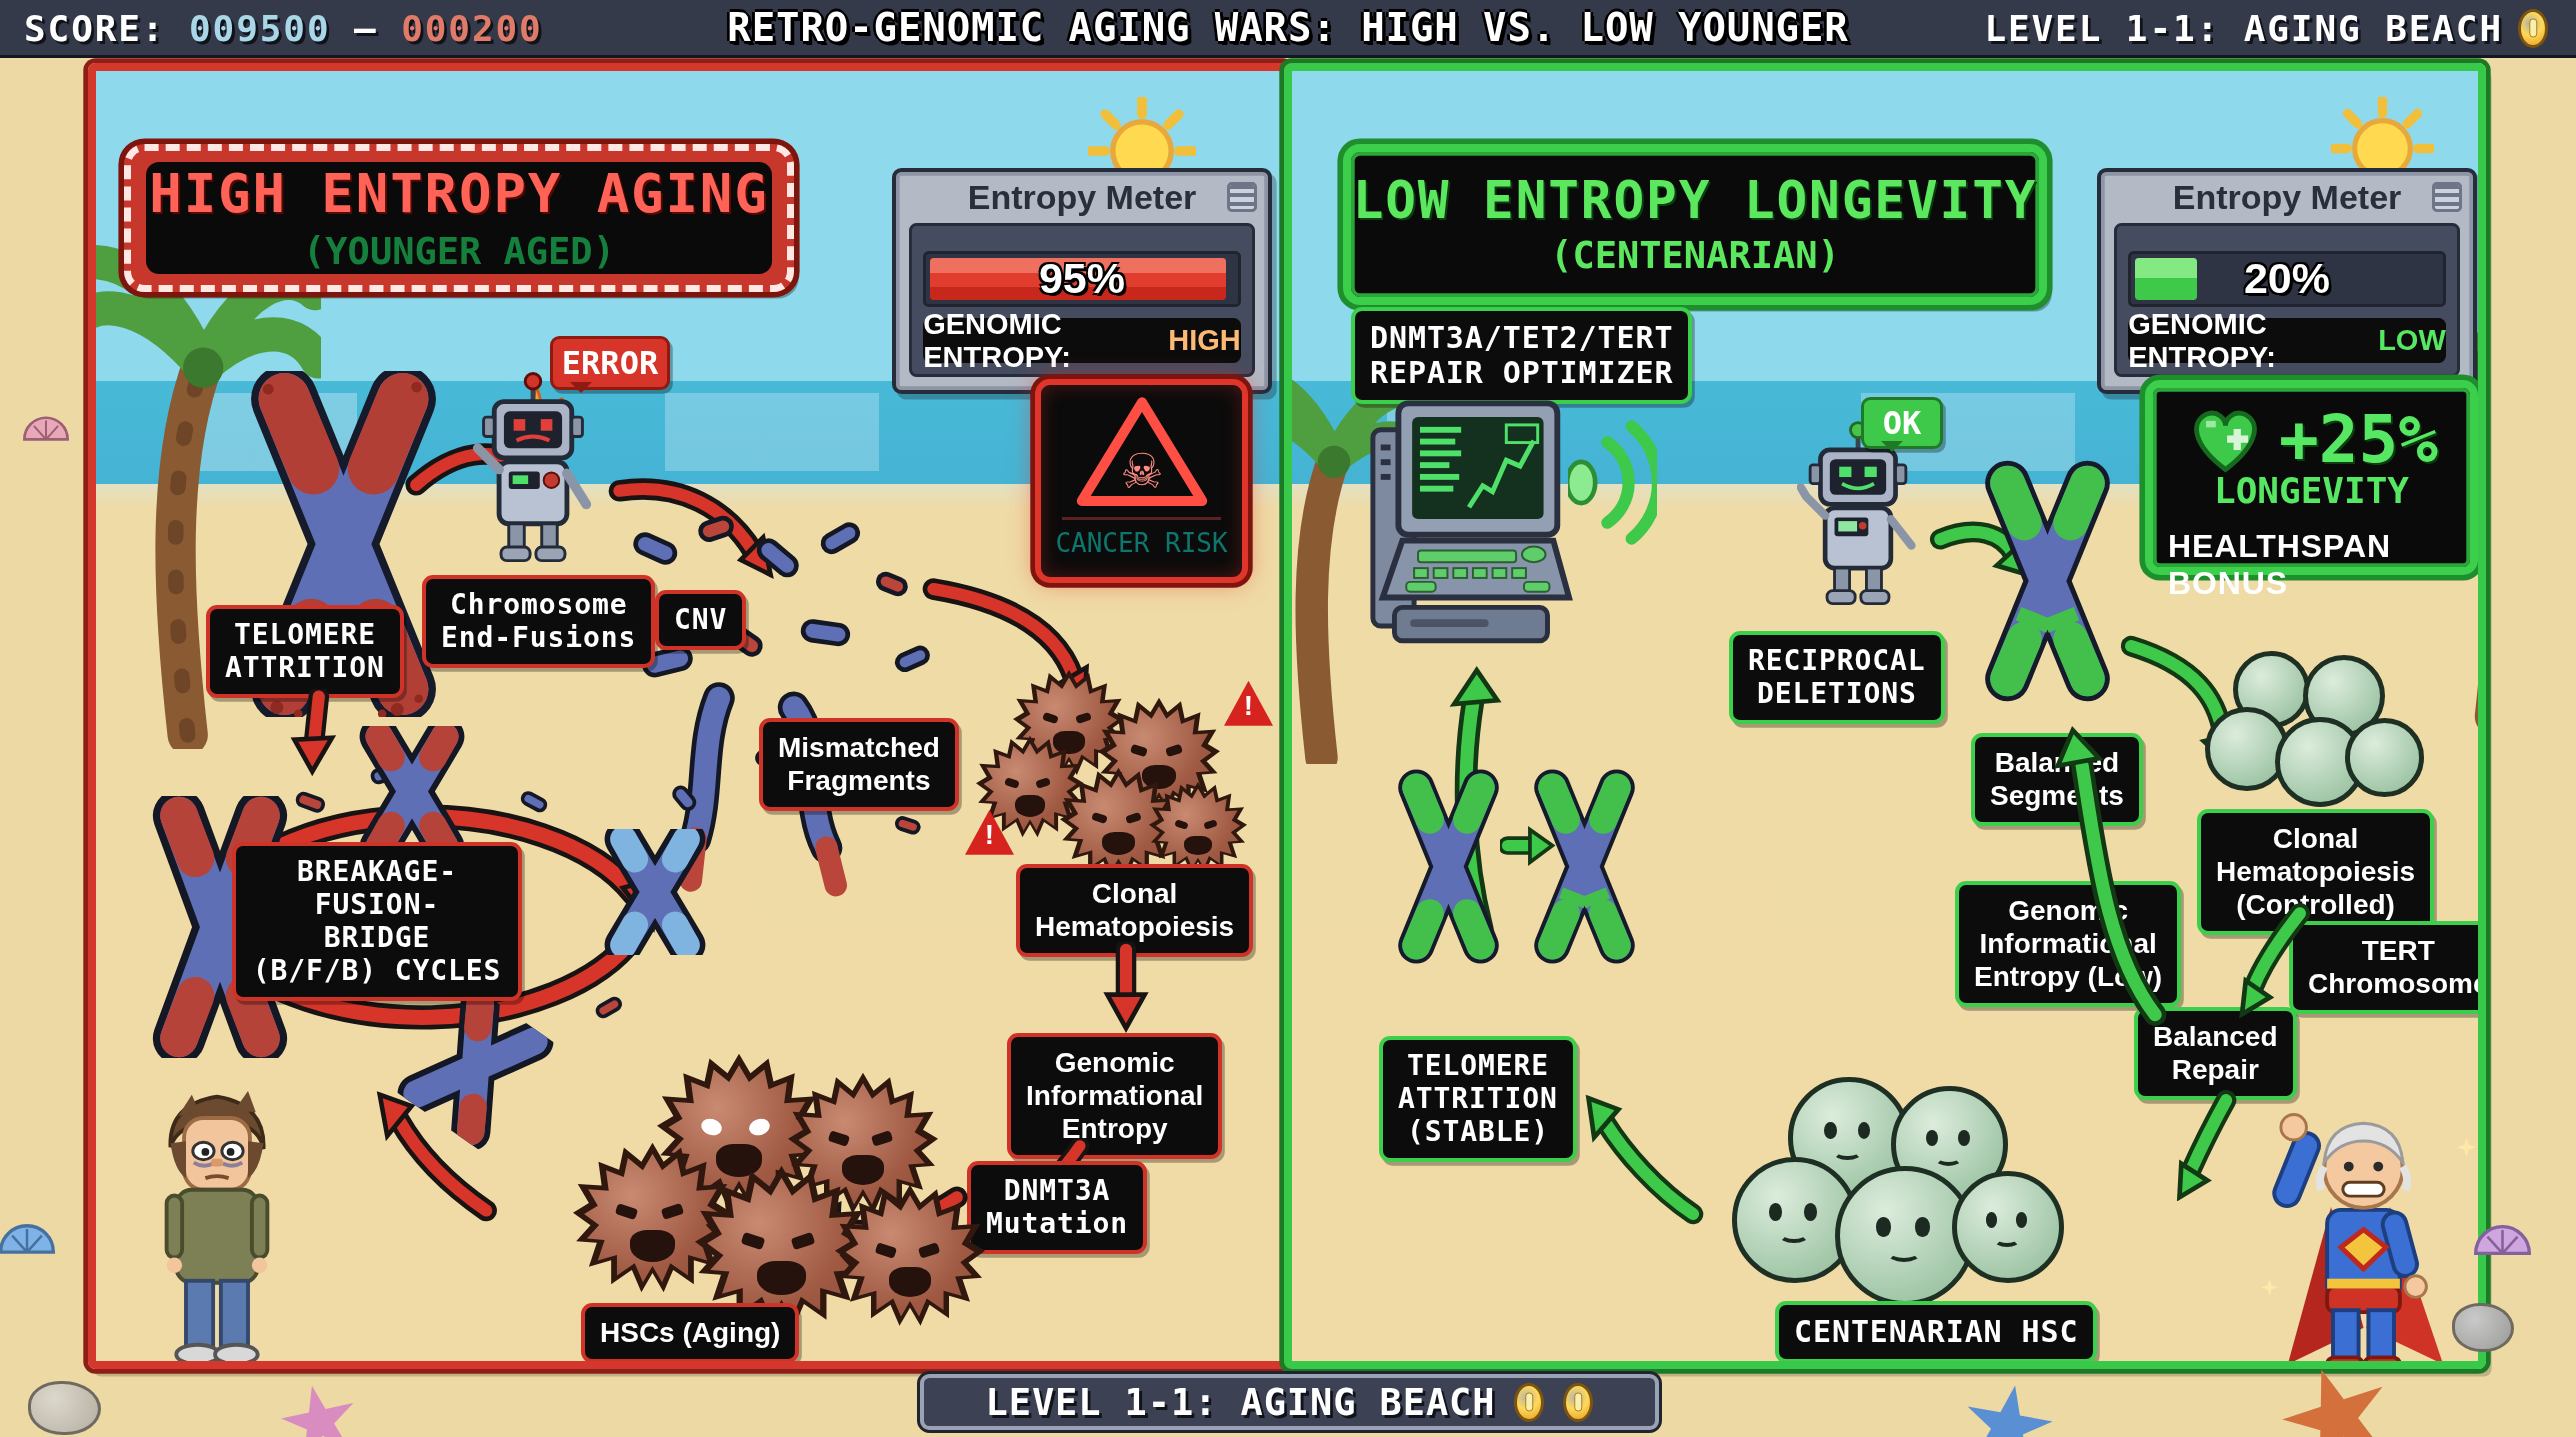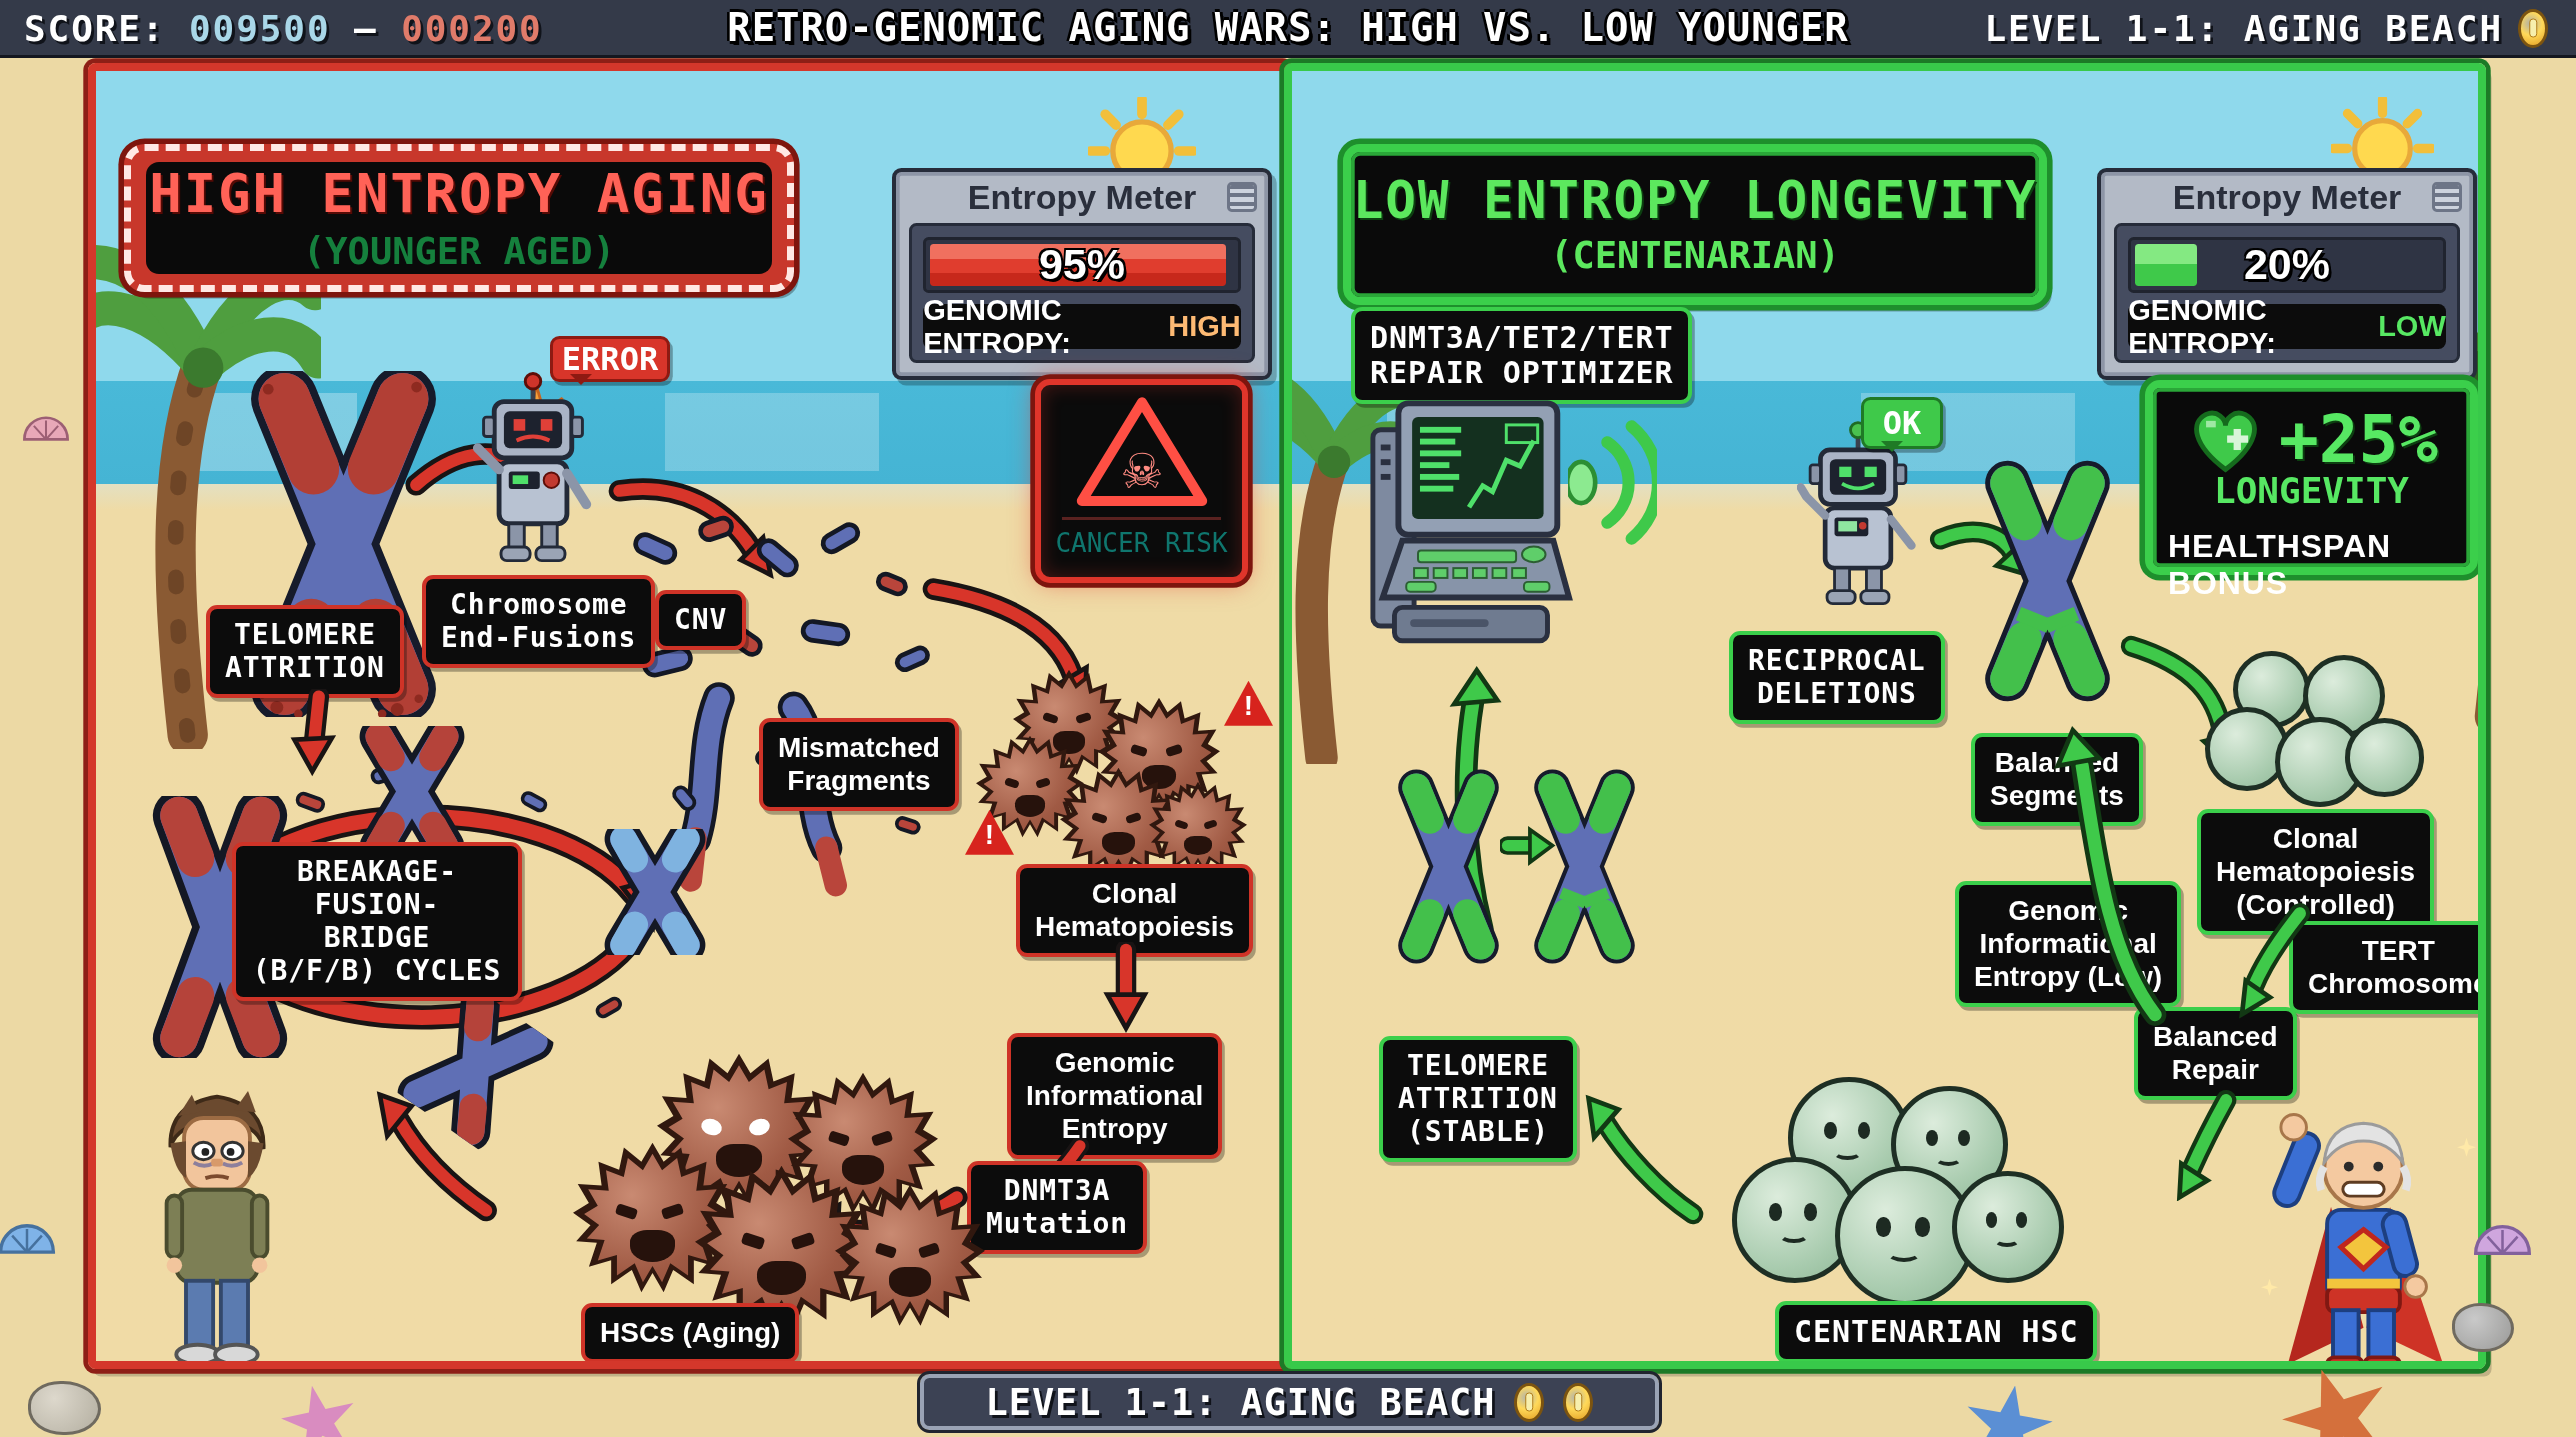--- a/index.html
+++ b/index.html
@@ -51,21 +51,21 @@
   .sign-right .s { color:#5ce85e; font-size:37px; }
 
   
   .meter { position:absolute; width:380px; background:#b3bac6; border:4.7px solid #262c3a; border-radius:9.4px;
            box-shadow:inset 0 0 0 3.7px #8d95a6, 4.7px 5.6px 0 rgba(0,0,0,.25); }
   .meter-title-row { position:relative; height:51px; display:flex; align-items:center; justify-content:center;
            color:#2a2f3c; font-weight:bold; font-size:34px; }
   .meter-win-btn { position:absolute; right:11.2px; top:10.3px; width:30px; height:30px; background:#cdd3de; border:3.7px solid #6d7587; border-radius:4.7px;
            background-image:repeating-linear-gradient(180deg,#6d7587 0 3.7px, transparent 3.7px 8.4px); background-clip:content-box; }
   .meter-body { margin:0 13px 13px; background:#454c60; border:3.7px solid #262c3a; border-radius:7.5px; padding:11.2px; }
-  .meter-track { position:relative; height:56px; background:#2f3444; border:3.7px solid #20242f; border-radius:5.6px; overflow:hidden; }
+  .meter-track { position:relative; height:56px; background:#2f3444; border:3.7px solid #20242f; border-radius:5.6px; overflow:hidden;margin-top:14px; }
   .meter-fill { position:absolute; top:3.7px; bottom:3.7px; left:3.7px; border-radius:3.7px; }
   .meter-fill.red { background:linear-gradient(180deg,#f0705f 0 35%, #e03d2e 35% 68%, #c7281b 68%); }
   .meter-fill.green { background:linear-gradient(180deg,#84e982 0 48%, #3fc94a 48%); }
   .meter-value { position:absolute; inset:0; display:flex; align-items:center; justify-content:center; color:#fff; font-weight:bold; font-size:43px;
            text-shadow:2.8px 2.8px 0 #000,-1.9px 1.9px 0 #000,1.9px -1.9px 0 #000,-1.9px -1.9px 0 #000; }
   .meter-status { margin-top:11.2px; background:#0c0c0c; border-radius:7.5px; height:45px; display:flex; align-items:center; justify-content:center;
            gap:11.2px; color:#fff; font-weight:bold; font-size:29px; }
   .meter-status .hi { color:#fdba74; } .meter-status .lo { color:#57e863; }
 
   
@@ -233,21 +233,21 @@
       <rect x="44" y="106" width="16" height="9" fill="#4fe06a"></rect>
       <circle cx="84" cy="111" r="8" fill="#c23a30" stroke="#5e0e08" stroke-width="2"></circle>
       <path d="M30 100 L8 78" stroke="#8b95a8" stroke-width="10" stroke-linecap="round"></path>
       <path d="M100 104 L120 136" stroke="#8b95a8" stroke-width="10" stroke-linecap="round"></path>
       <rect x="40" y="156" width="16" height="26" fill="#8b95a8" stroke="#232a38" stroke-width="3"></rect>
       <rect x="74" y="156" width="16" height="26" fill="#8b95a8" stroke="#232a38" stroke-width="3"></rect>
       <rect x="32" y="180" width="30" height="14" rx="6" fill="#9aa4b5" stroke="#232a38" stroke-width="3"></rect>
       <rect x="68" y="180" width="30" height="14" rx="6" fill="#9aa4b5" stroke="#232a38" stroke-width="3"></rect>
     </svg>
 
-    <div class="bubble err" style="left:454px;top:265px;width:120px;height:46px">
+    <div class="bubble err" style="left:454px;top:265px;width:120px;height:54px">
       <span>ERROR</span>
       <span class="tail"></span>
     </div>
 
     <svg class="art" style="left:510px;top:403px" width="178" height="112" viewBox="0 0 190 120">
       <path d="M14 18 C 80 8 130 38 158 84" fill="none" stroke="#191414" stroke-width="23" stroke-linecap="round"></path>
       <path d="M14 18 C 80 8 130 38 158 84" fill="none" stroke="#d8352a" stroke-width="13" stroke-linecap="round"></path>
       <polygon points="176,108 144,92 168,68" fill="#d8352a" stroke="#191414" stroke-width="5"></polygon>
     </svg>
 

